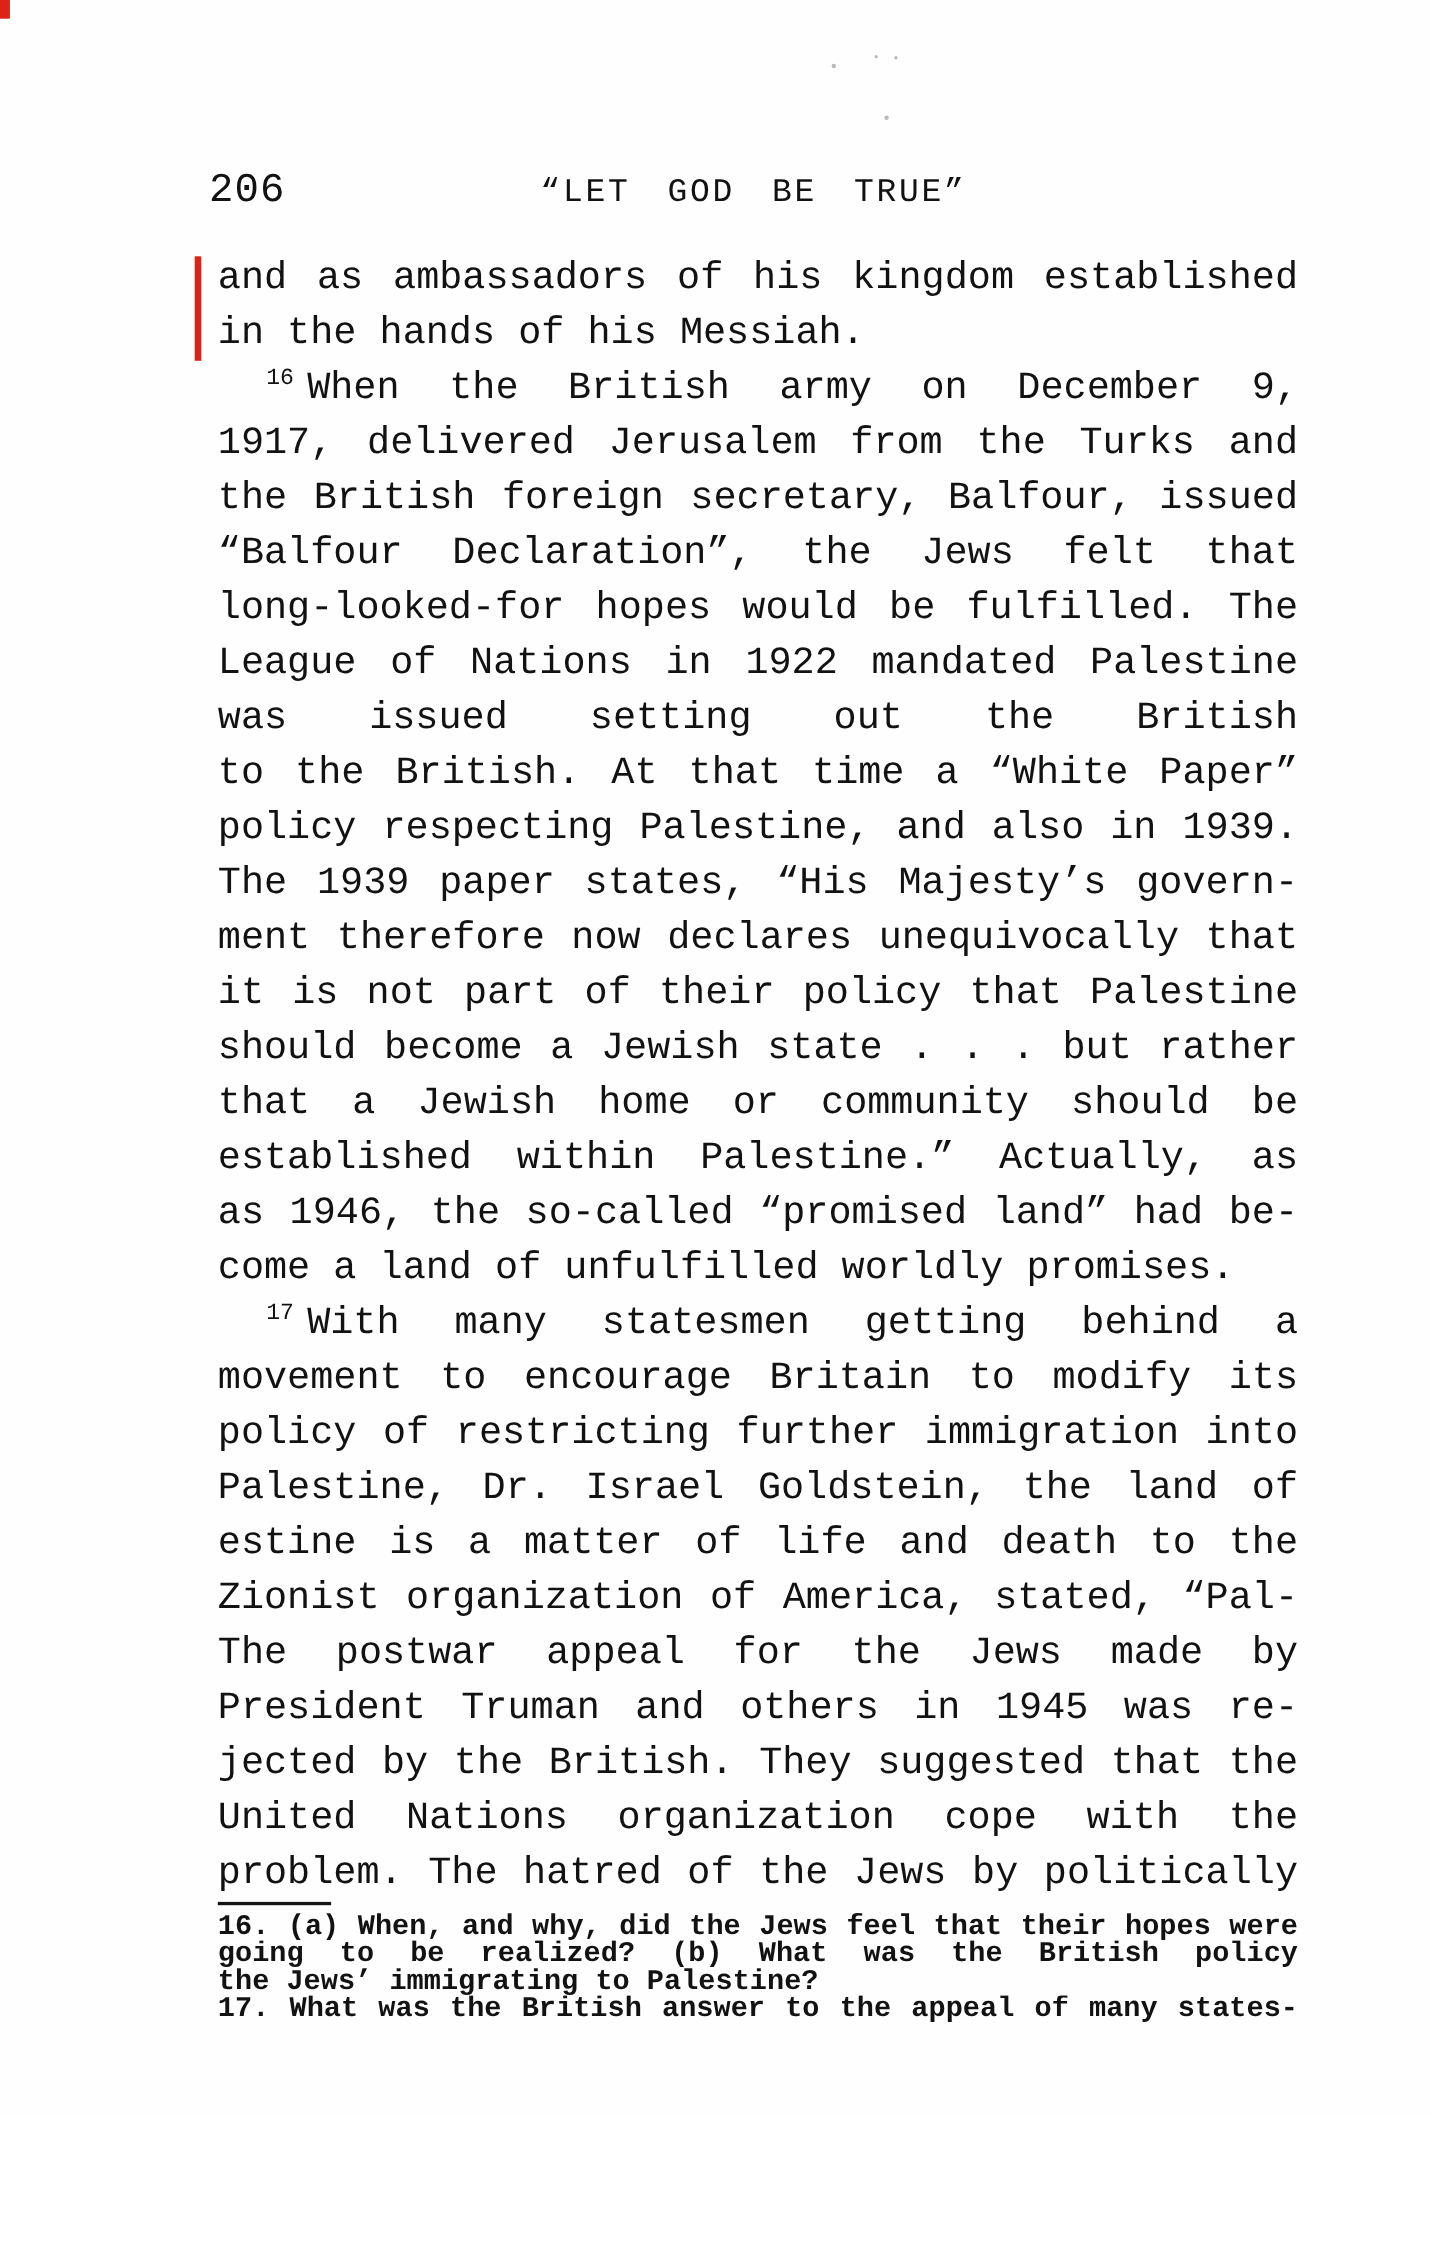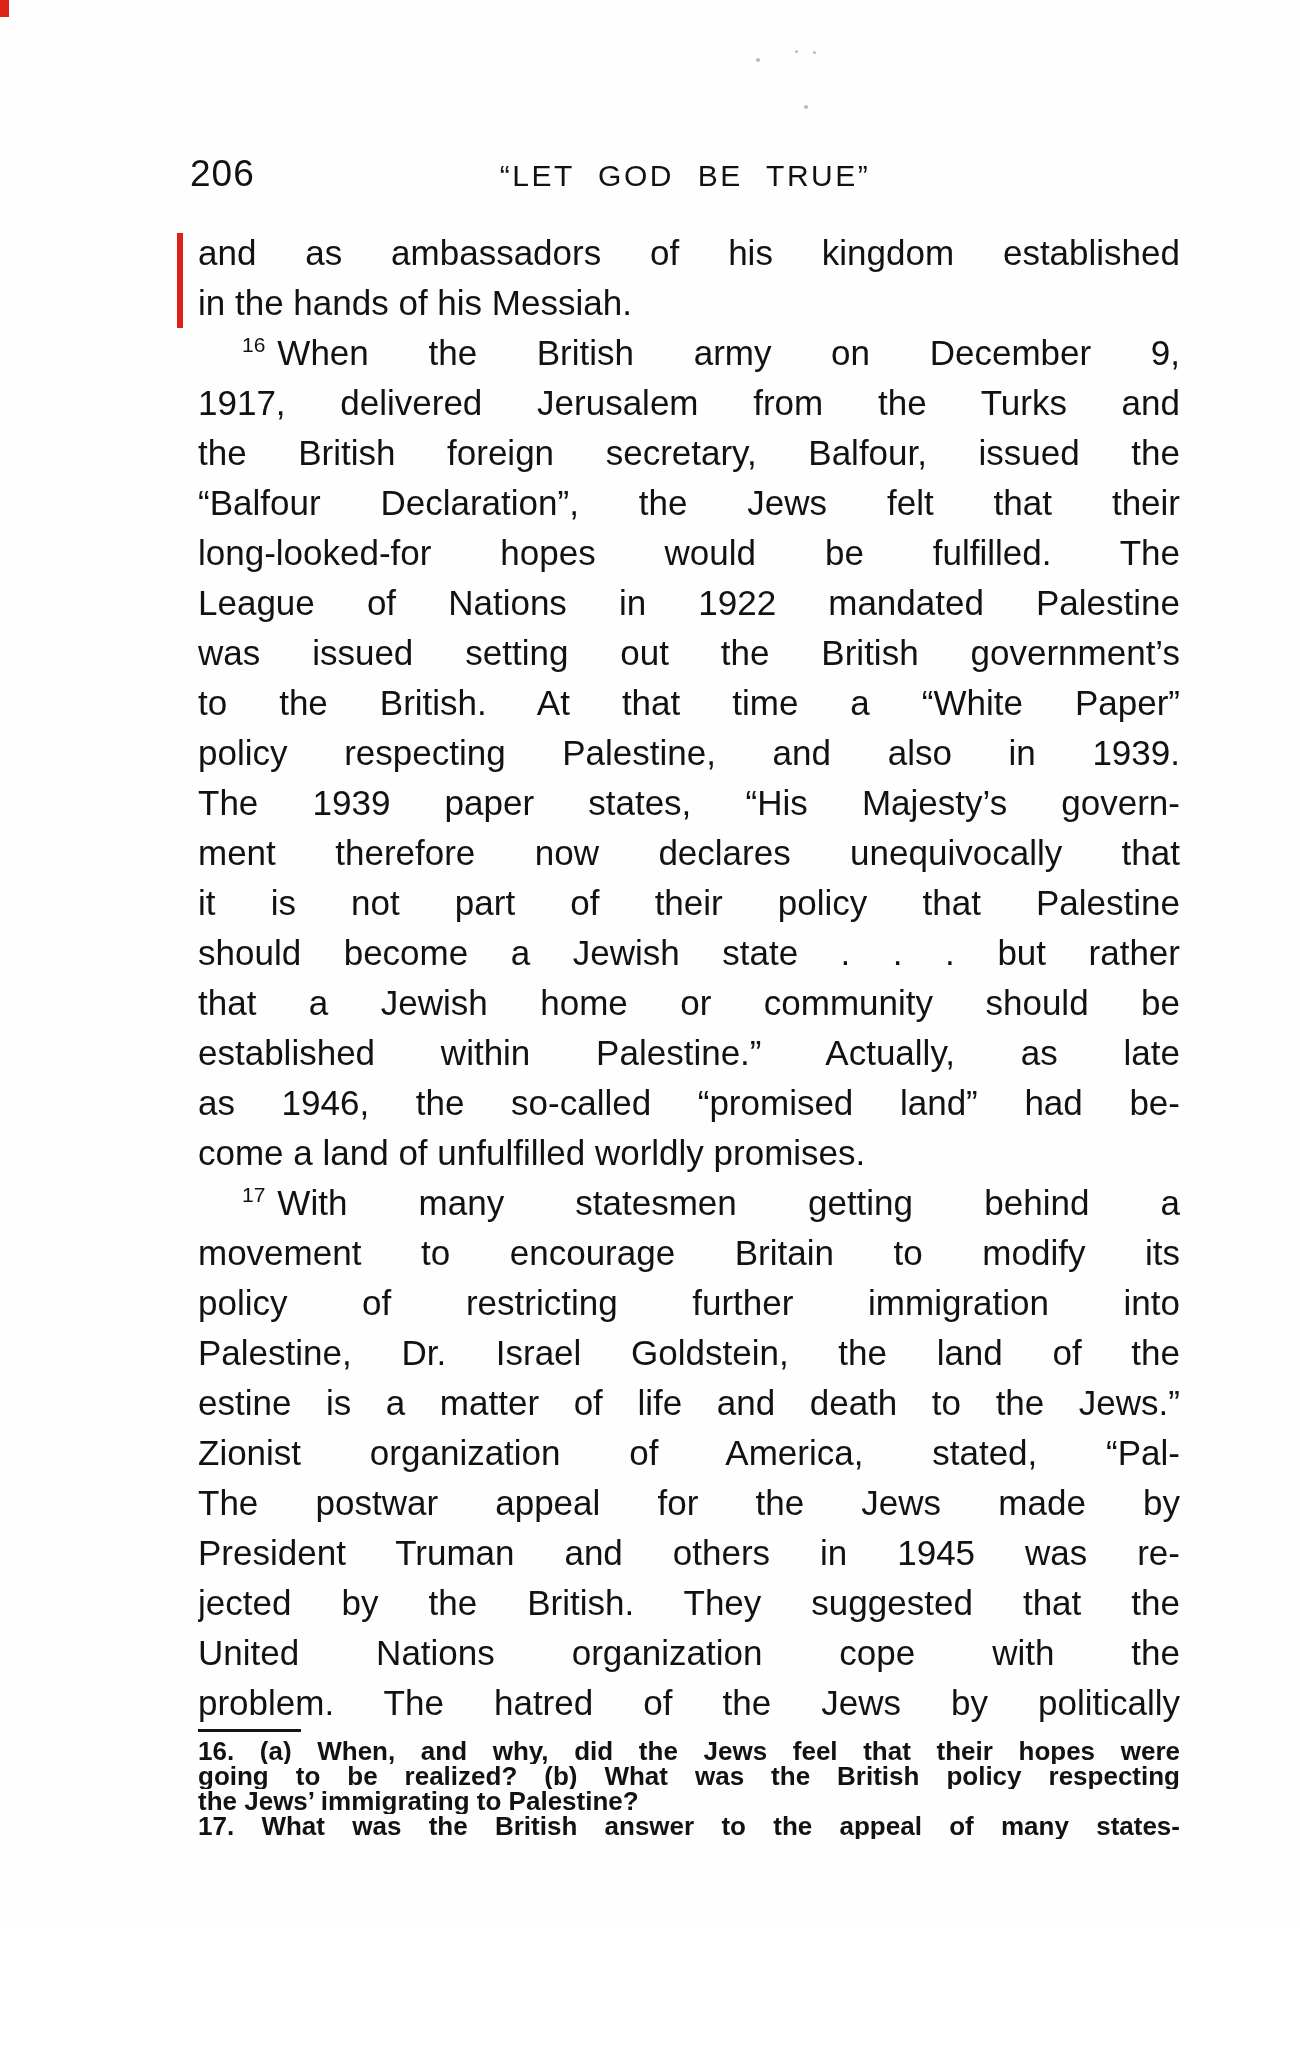--- a/index.html
+++ b/index.html
@@ -7,21 +7,21 @@
     --ink: #121212;
     --bar: #dd2318;
   }
   * { margin: 0; padding: 0; box-sizing: border-box; }
   html, body { background: #ffffff; }
   .page {
     position: relative;
     width: 1300px;
     height: 1924px;
     background: var(--paper);
-    font-family: Liberation Sans, sans-serif;
+    font-family: Liberation Mono, monospace;
     color: var(--ink);
     overflow: hidden;
   }
 
   
   .corner-mark {
     position: absolute; left: 0; top: 0;
     width: 9px; height: 17px;
     background: var(--bar);
   }

